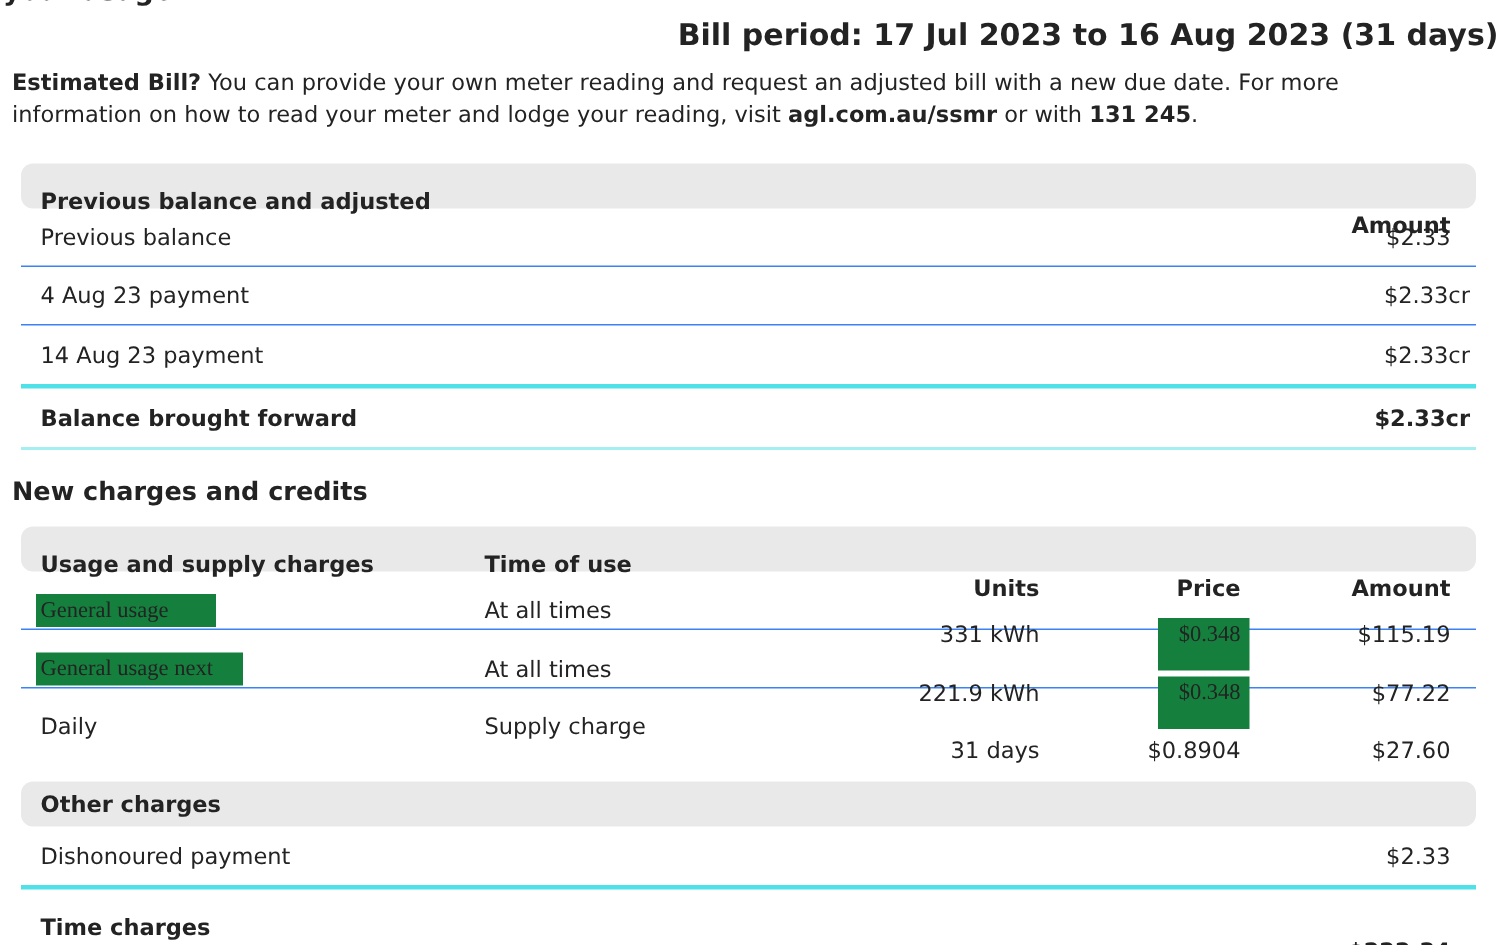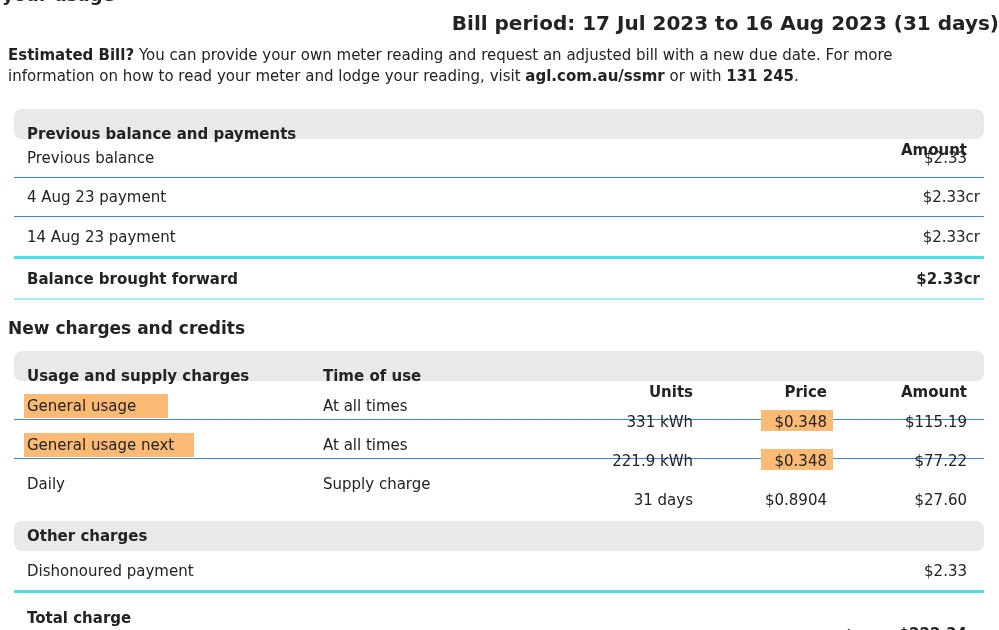--- a/index.html
+++ b/index.html
@@ -37,41 +37,41 @@
   .bold{font-weight:bold;}
 
   .border-b{border-bottom:1px solid #3b82f6;}
   .cyan-strong{height:3px;background:#4ee1e8;}
   .cyan-light{height:2px;background:#a5eef1;}
 
   
   .amt{text-align:right;}
   .amt.cr{margin-right:-13px;}
 
-  .hl{background:#fdba74;}
+  .hl{background:#15803d;font-family:Liberation Serif, serif;}
   .hl-label1{padding:3px 32px 3px 3px;margin-left:-3px;}
   .hl-label2{padding:3px 20px 3px 3px;margin-left:-3px;}
-  .hl-price{padding:3px 6px 0 14px;margin-right:-6px;}
+  .hl-price{padding:3px 6px 16px 14px;margin-right:-6px;}
 
   .h2{margin:17px 2px 0 8px;font-size:17px;font-weight:bold;line-height:22px;}
 </style>
 </head>
 <body>
 
 <div class="crop-strip">
   <span>your usage</span>
 </div>
 
 <div class="h1">Bill period: 17 Jul 2023 to 16 Aug 2023 (31 days)</div>
 
 <p class="intro"><b>Estimated Bill?</b><span> You can provide your own meter reading and request an adjusted bill with a new due date. For more</span><br><span>information on how to read your meter and lodge your reading, visit </span><b>agl.com.au/ssmr</b><span> or with </span><b>131 245</b><span>.</span></p>
 
 <div class="tbl tbl-m1">
   <div class="thead cols-2">
-    <span>Previous balance and payments</span>
+    <span>Previous balance and adjusted</span>
     <span class="ra">Amount</span>
   </div>
   <div class="trow cols-2 border-b">
     <span>Previous balance</span>
     <span class="amt">$2.33</span>
   </div>
   <div class="trow cols-2 border-b">
     <span>4 Aug 23 payment</span>
     <span class="amt cr">$2.33cr</span>
   </div>
@@ -124,17 +124,17 @@
   <div class="thead cols-2">
     <span>Other charges</span>
     <span></span>
   </div>
   <div class="trow cols-2">
     <span>Dishonoured payment</span>
     <span class="amt">$2.33</span>
   </div>
   <div class="cyan-strong"></div>
   <div class="trow cols-total bold">
-    <span>Total charge</span>
+    <span>Time charges</span>
     <span class="ra">+</span>
     <span class="ra">$222.34</span>
   </div>
 </div>
 
 </body></html>

